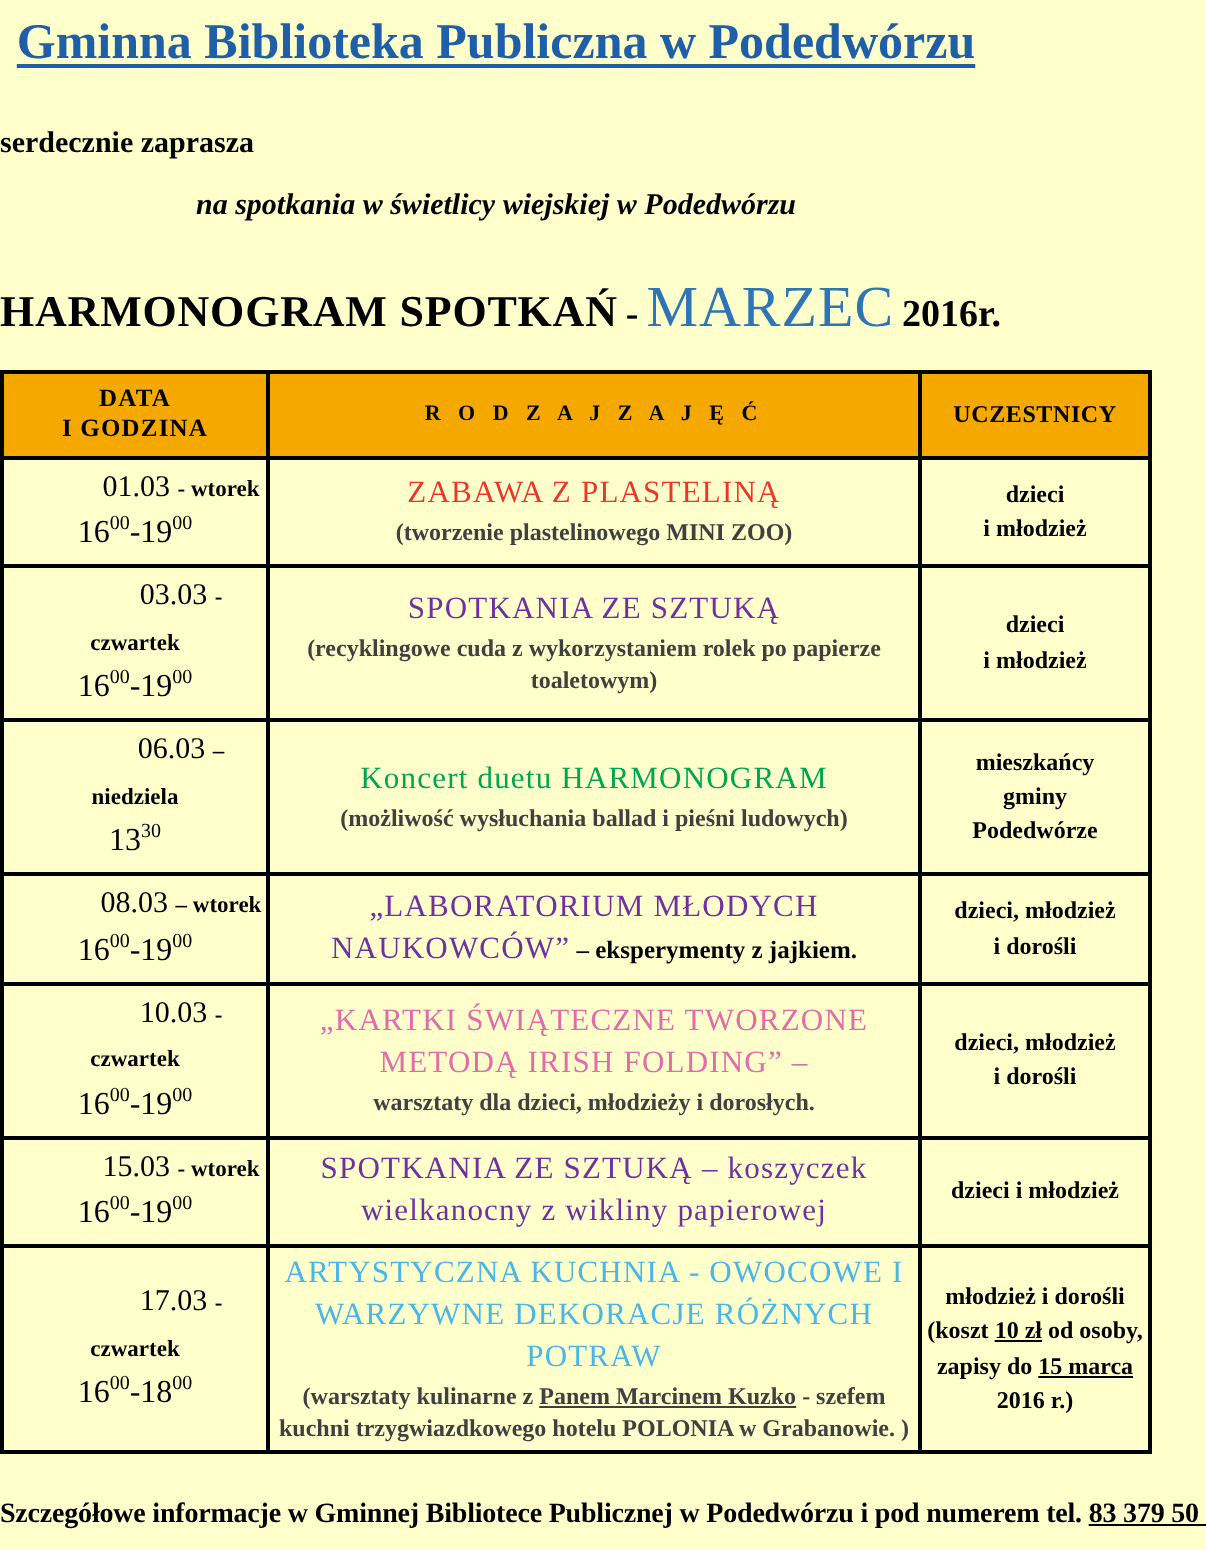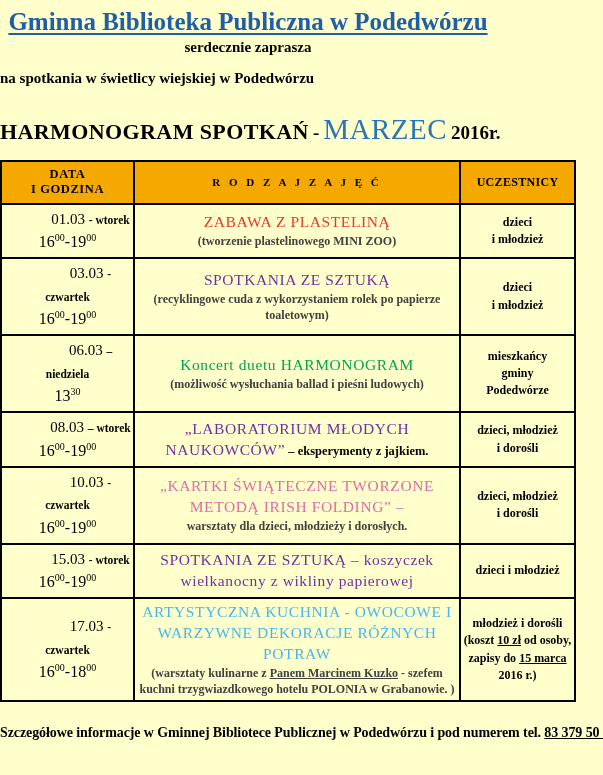--- a/index.html
+++ b/index.html
@@ -27,30 +27,31 @@
     font-size: 25px;
     font-weight: bold;
     color: #1F5FA8;
     text-decoration: underline;
     text-underline-offset: 3px;
     letter-spacing: 0px;
     padding-top: 8px;
     line-height: 1.1;
   }
   .invite-line1 {
-    text-align: center;
-    font-size: 15px;
-    font-weight: bold;
-    margin-top: 3px;
-  }
-  .invite-line2 {
     text-align: left;
     font-size: 15px;
     font-weight: bold;
+    margin-top: 28px;
+  }
+  .invite-line2 {
+    text-align: center;
+    font-size: 15px;
+    font-weight: bold;
     margin-top: 14px;
+    font-style: italic;
   }
   .schedule-head {
     text-align: center;
     margin-top: 26px;
     margin-bottom: 14px;
     white-space: nowrap;
   }
   .schedule-head .sh-a {
     font-size: 22px;
     font-weight: bold;

